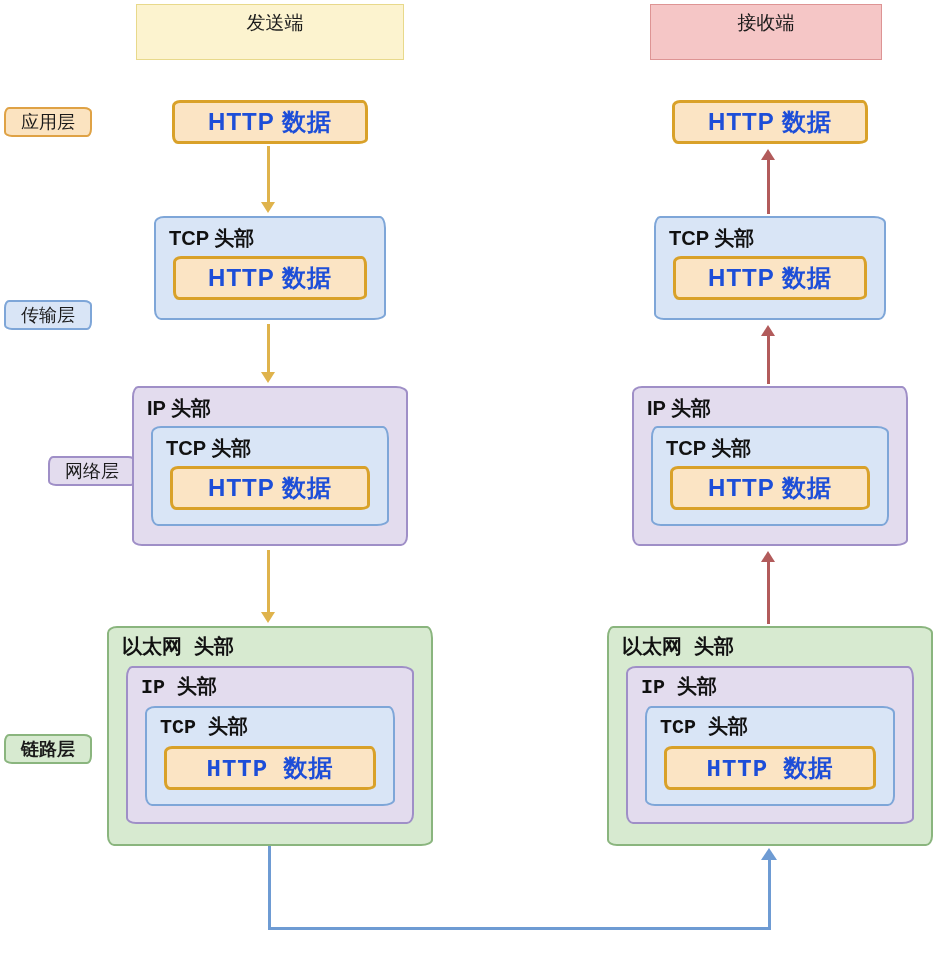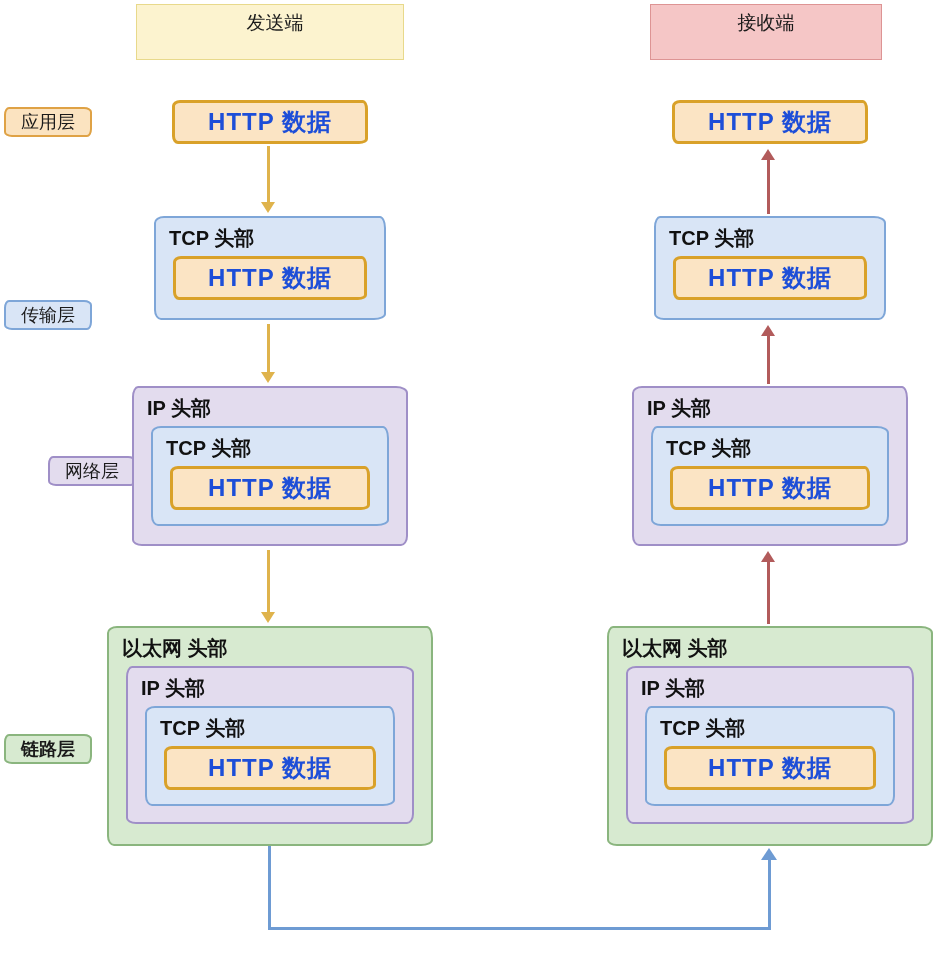--- a/index.html
+++ b/index.html
@@ -18,21 +18,21 @@
            font-size:18px; border-width:2px; border-style:solid; border-radius:5px 8px 5px 8px / 8px 5px 8px 5px; }
   .badge-app { background:var(--badge-app-fill); border-color:var(--badge-app-border); }
   .badge-transport { background:var(--badge-transport-fill); border-color:var(--badge-transport-border); }
   .badge-network { background:var(--badge-network-fill); border-color:var(--badge-network-border); }
   .badge-link { background:var(--badge-link-fill); border-color:var(--badge-link-border); }
 
   
   .box-http { background:var(--http-fill); border:3px solid var(--http-border); }
   .box-tcp  { background:var(--tcp-fill);  border:2px solid var(--tcp-border); }
   .box-ip   { background:var(--ip-fill);   border:2px solid var(--ip-border); }
-  .box-eth  { background:var(--eth-fill);  border:2px solid var(--eth-border); }
+  .box-eth  { background:var(--eth-fill);  border:2px solid var(--eth-border);font-family:Liberation Mono, monospace; }
 
   .hd1 { border-radius: 10px 6px 12px 7px / 7px 12px 6px 10px; }
   .hd2 { border-radius: 6px 12px 7px 10px / 11px 7px 10px 6px; }
   .hd3 { border-radius: 8px 5px 9px 6px / 6px 9px 5px 8px; }
 
   .httpbox { display:flex; align-items:center; justify-content:center;
              font-size:24px; font-weight:800; letter-spacing:1px; color:#1d4ed8; height:44px; }
   .stack { }
   .box-label { padding:9px 0 7px 13px; font-size:20px; font-weight:700; line-height:22px; color:#111; }
   .inner { width:calc(100% - 34px); margin:0 auto 13px; }

